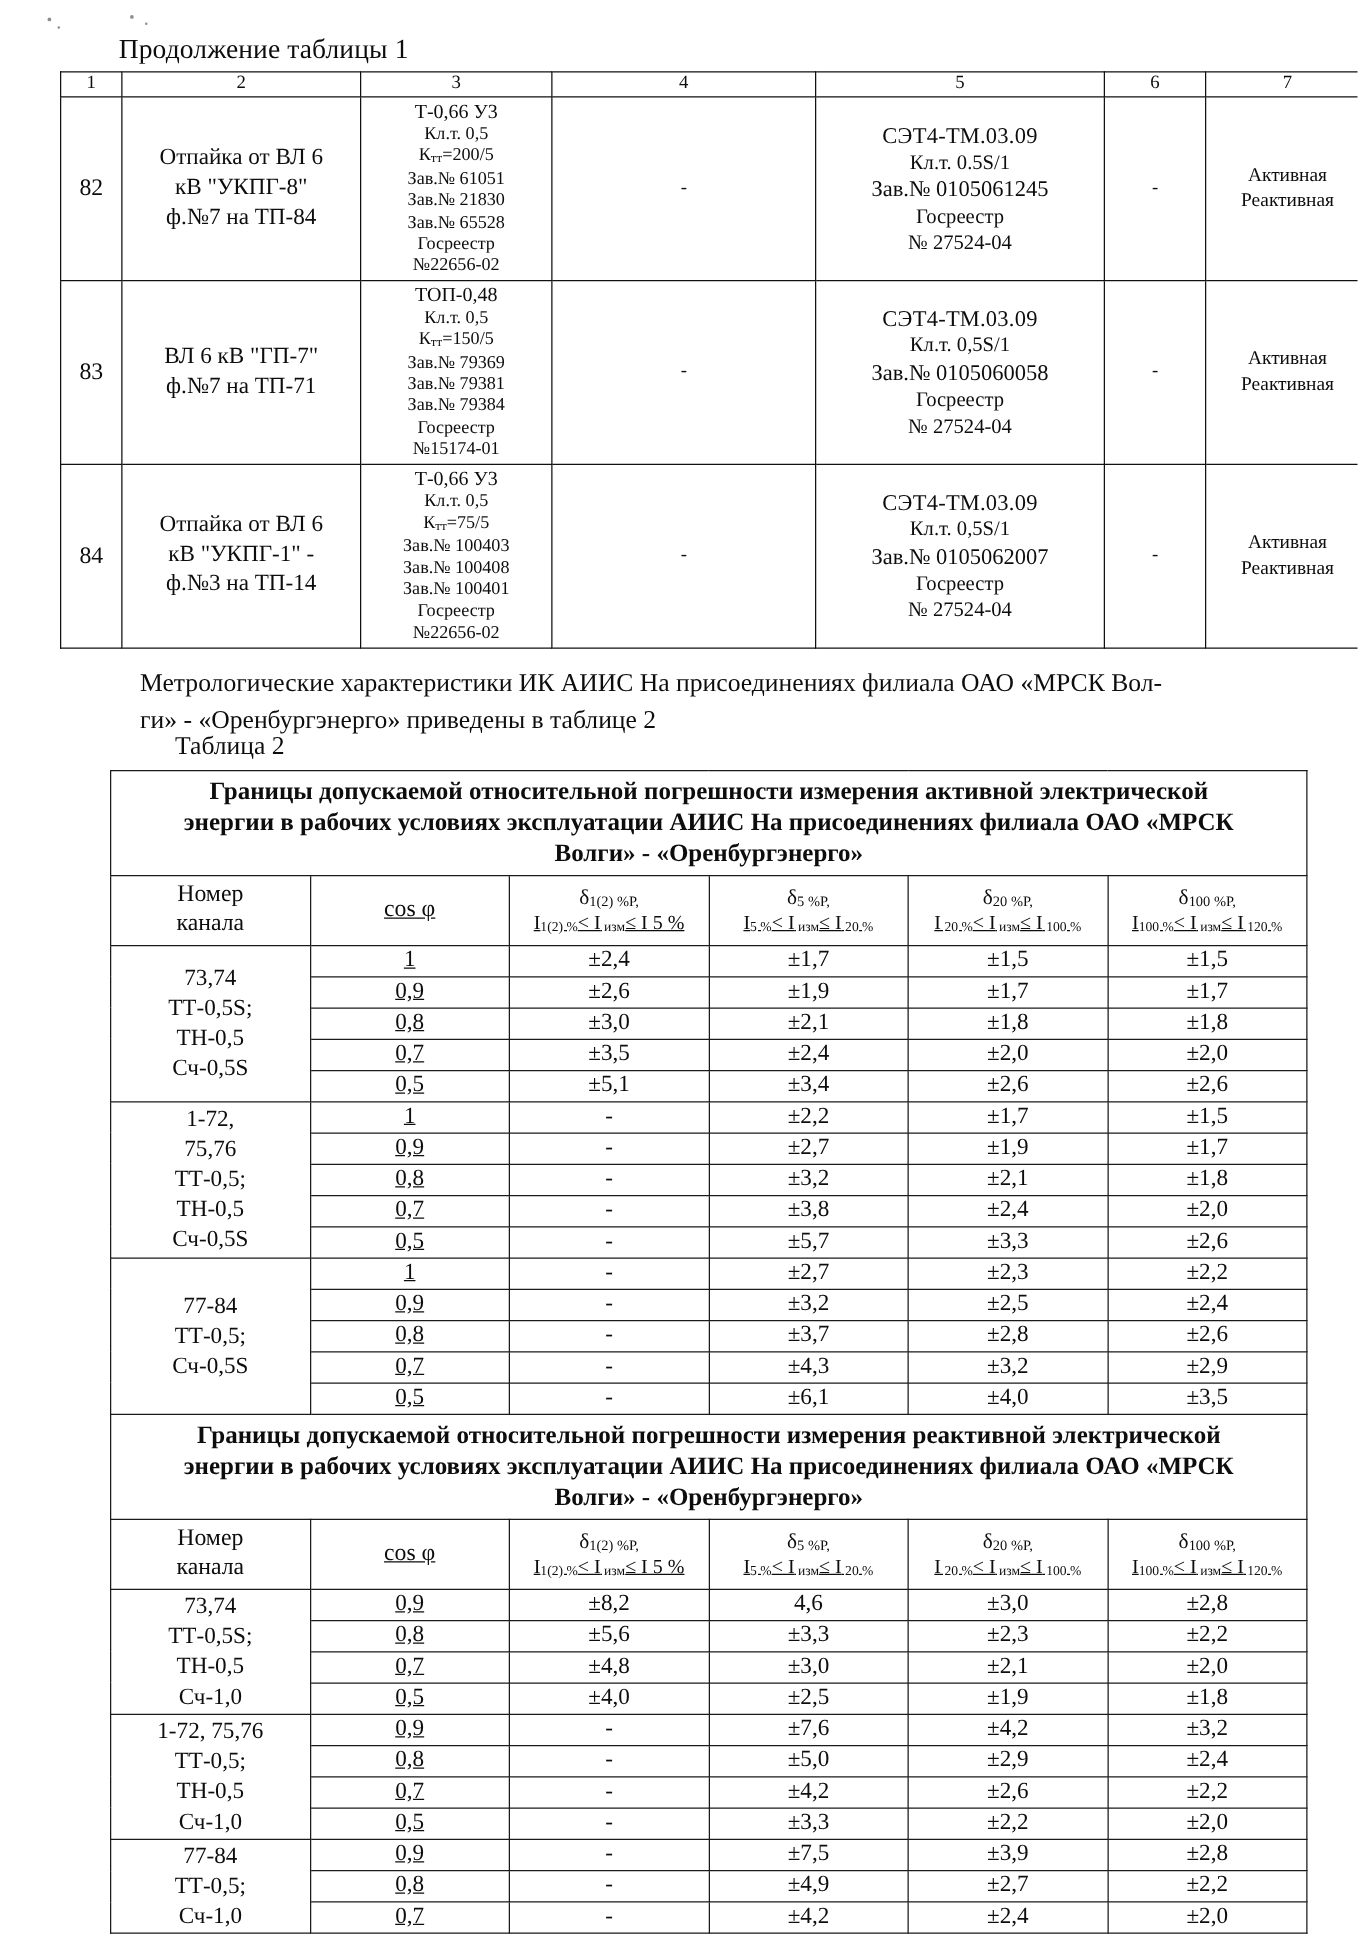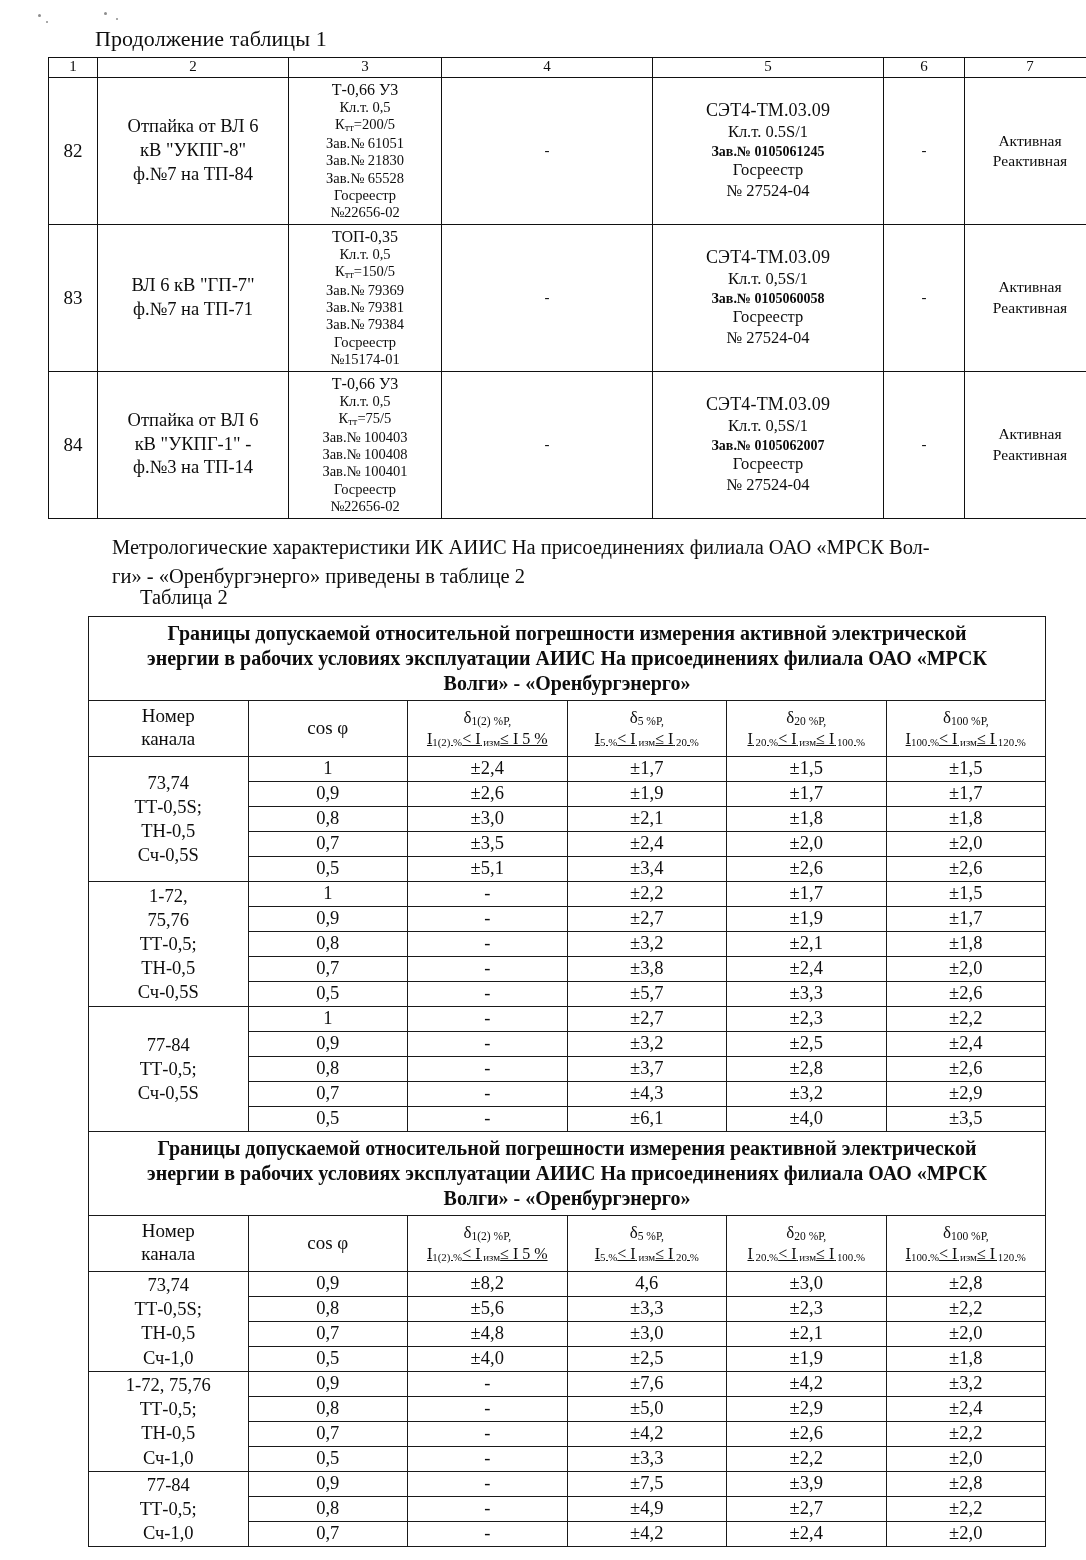--- a/index.html
+++ b/index.html
@@ -64,21 +64,21 @@
   }
   .t1 .c-idx  { width: 48px;  font-size: 19px; }
   .t1 .c-name { width: 190px; font-size: 18.5px; line-height: 1.28; }
   .t1 .c-tt   { width: 152px; font-size: 14.5px; line-height: 1.2; text-align: center; }
   .t1 .c-4    { width: 210px; font-size: 15px; }
   .t1 .c-5    { width: 230px; font-size: 16.5px; line-height: 1.26; }
   .t1 .c-6    { width: 80px;  font-size: 15px; }
   .t1 .c-7    { width: 130px; font-size: 15.5px; line-height: 1.3; }
   .t1 .c-tt .bigline { font-size: 16px; }
   .t1 .c-5 .bigline  { font-size: 18px; letter-spacing: .2px; }
-  .t1 .c-5 .zav      { font-size: 14px; font-weight: bold; }
+  .t1 .c-5 .zav      { font-size: 18px; }
   .sub { font-size: 0.72em; vertical-align: -0.18em; }
 
   
   .para {
     position: absolute;
     left: 96px;
     top: 533px;
     width: 880px;
     font-size: 20.5px;
     line-height: 1.42;
@@ -119,21 +119,21 @@
   .t2 .bandhdr .bl { display: block; }
   .t2 .colhdr {
     font-size: 16px;
     line-height: 1.22;
     padding: 4px 2px 5px;
   }
   .t2 .colhdr .l1 { display: block; font-size: 17px; }
   .t2 .colhdr .l2 { display: block; font-size: 16px; white-space: nowrap; text-decoration: underline; }
   .t2 .colhdr .nm { display: block; font-size: 19px; line-height: 1.2; }
   .c-chan { width: 100px; font-size: 18.5px; line-height: 1.26; }
-  .c-cos  { width: 72px;  font-size: 18px; }
+  .c-cos  { width: 72px;  font-size: 18px; text-decoration: underline; }
   .c-d1   { width: 195px; font-size: 18px; }
   .c-d5   { width: 192px; font-size: 18px; }
   .c-d20  { width: 196px; font-size: 18px; }
   .c-d100 { width: 199px; font-size: 18px; }
   .t2 .val { font-size: 18.5px; padding: 1px 0 2px; }
   .t2 .chanlabel { line-height: 1.3; font-size: 18.5px; }
   .t2 .chanlabel .bl { display: block; white-space: nowrap; }
   .t2 .blockstart td { border-top: 1.6px solid #111; }
   .smu { font-size: .68em; vertical-align: -0.16em; }
 
@@ -200,21 +200,21 @@
             <div>Реактивная</div>
           </td>
         </tr>
         <tr>
           <td class="c-idx">83</td>
           <td class="c-name">
             <span class="bl" style="display:block">ВЛ 6 кВ "ГП-7"</span>
             <span class="bl" style="display:block">ф.№7 на ТП-71</span>
           </td>
           <td class="c-tt">
-            <div class="bigline">ТОП-0,35</div>
+            <div class="bigline">ТОП-0,48</div>
             <div class="">Кл.т. 0,5</div>
             <div class="">К<span class="sub">тт</span>=150/5</div>
             <div class="">Зав.№ 79369</div>
             <div class="">Зав.№ 79381</div>
             <div class="">Зав.№ 79384</div>
             <div class="">Госреестр</div>
             <div class="">№15174-01</div>
           </td>
           <td class="c-4">-</td>
           <td class="c-5">

